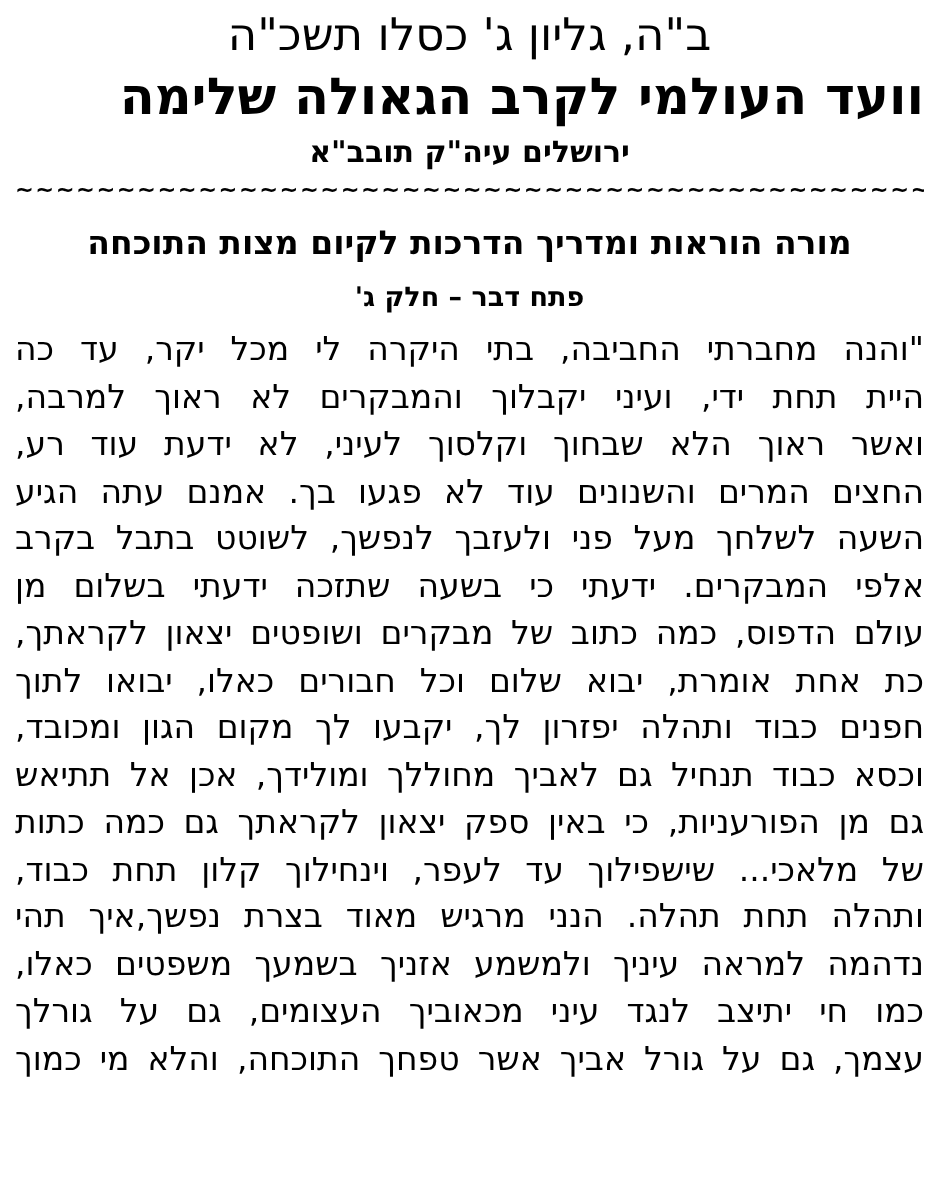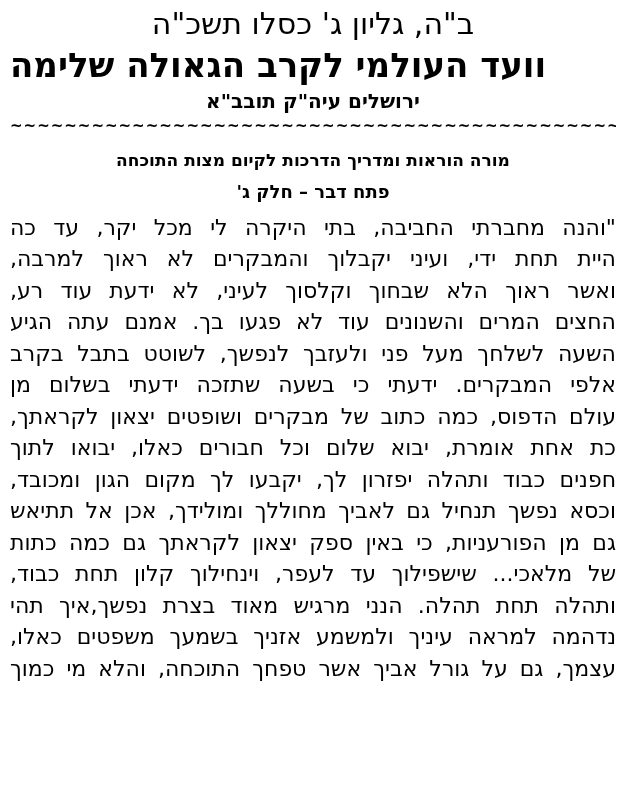--- a/index.html
+++ b/index.html
@@ -21,21 +21,21 @@
     font-family: "DejaVu Sans", "Liberation Sans", sans-serif;
   }
   .dateline {
     text-align: center;
     font-size: 30px;
     font-weight: 400;
     line-height: 1.3;
     white-space: nowrap;
   }
   .main-title {
-    text-align: left;
+    text-align: right;
     font-size: 34px;
     font-weight: 700;
     line-height: 1.33;
     white-space: nowrap;
   }
   .location-line {
     text-align: center;
     font-size: 20px;
     font-weight: 700;
     line-height: 1.25;
@@ -48,21 +48,21 @@
     font-size: 15px;
     line-height: 1.2;
     letter-spacing: 1px;
     white-space: nowrap;
     overflow: hidden;
     margin-top: 3px;
     direction: ltr;
   }
   .section-heading {
     text-align: center;
-    font-size: 17px;
+    font-size: 22px;
     font-weight: 700;
     line-height: 1.3;
     margin-top: 14px;
     white-space: nowrap;
   }
   .section-subheading {
     text-align: center;
     font-size: 18px;
     font-weight: 700;
     line-height: 1.3;
@@ -113,27 +113,28 @@
 
       <div class="body-line">אלפי המבקרים. ידעתי כי בשעה שתזכה ידעתי בשלום מן</div>
 
       <div class="body-line">עולם הדפוס, כמה כתוב של מבקרים ושופטים יצאון לקראתך,</div>
 
       <div class="body-line">כת אחת אומרת, יבוא שלום וכל חבורים כאלו, יבואו לתוך</div>
 
 
       <div class="body-line">חפנים כבוד ותהלה יפזרון לך, יקבעו לך מקום הגון ומכובד,</div>
 
-      <div class="body-line">וכסא נפשך תנחיל גם לאביך מחוללך ומולידך, אכן אל תתיאש</div>
+      <div class="body-line">וכסא כבוד תנחיל גם לאביך מחוללך ומולידך, אכן אל תתיאש</div>
 
       <div class="body-line">גם מן הפורעניות, כי באין ספק יצאון לקראתך גם כמה כתות</div>
 
       <div class="body-line">של מלאכי... שישפילוך עד לעפר, וינחילוך קלון תחת כבוד,</div>
 
       <div class="body-line">ותהלה תחת תהלה. הנני מרגיש מאוד בצרת נפשך,איך תהי</div>
 
       <div class="body-line">נדהמה למראה עיניך ולמשמע אזניך בשמעך משפטים כאלו,</div>
 
+      <div class="body-line">כמו חי יתיצב לנגד עיני מכאוביך העצומים, גם על גורלך</div>
 
       <div class="body-line">עצמך, גם על גורל אביך אשר טפחך התוכחה, והלא מי כמוך</div>
     </div>
 
 </div>
 
 </body></html>

